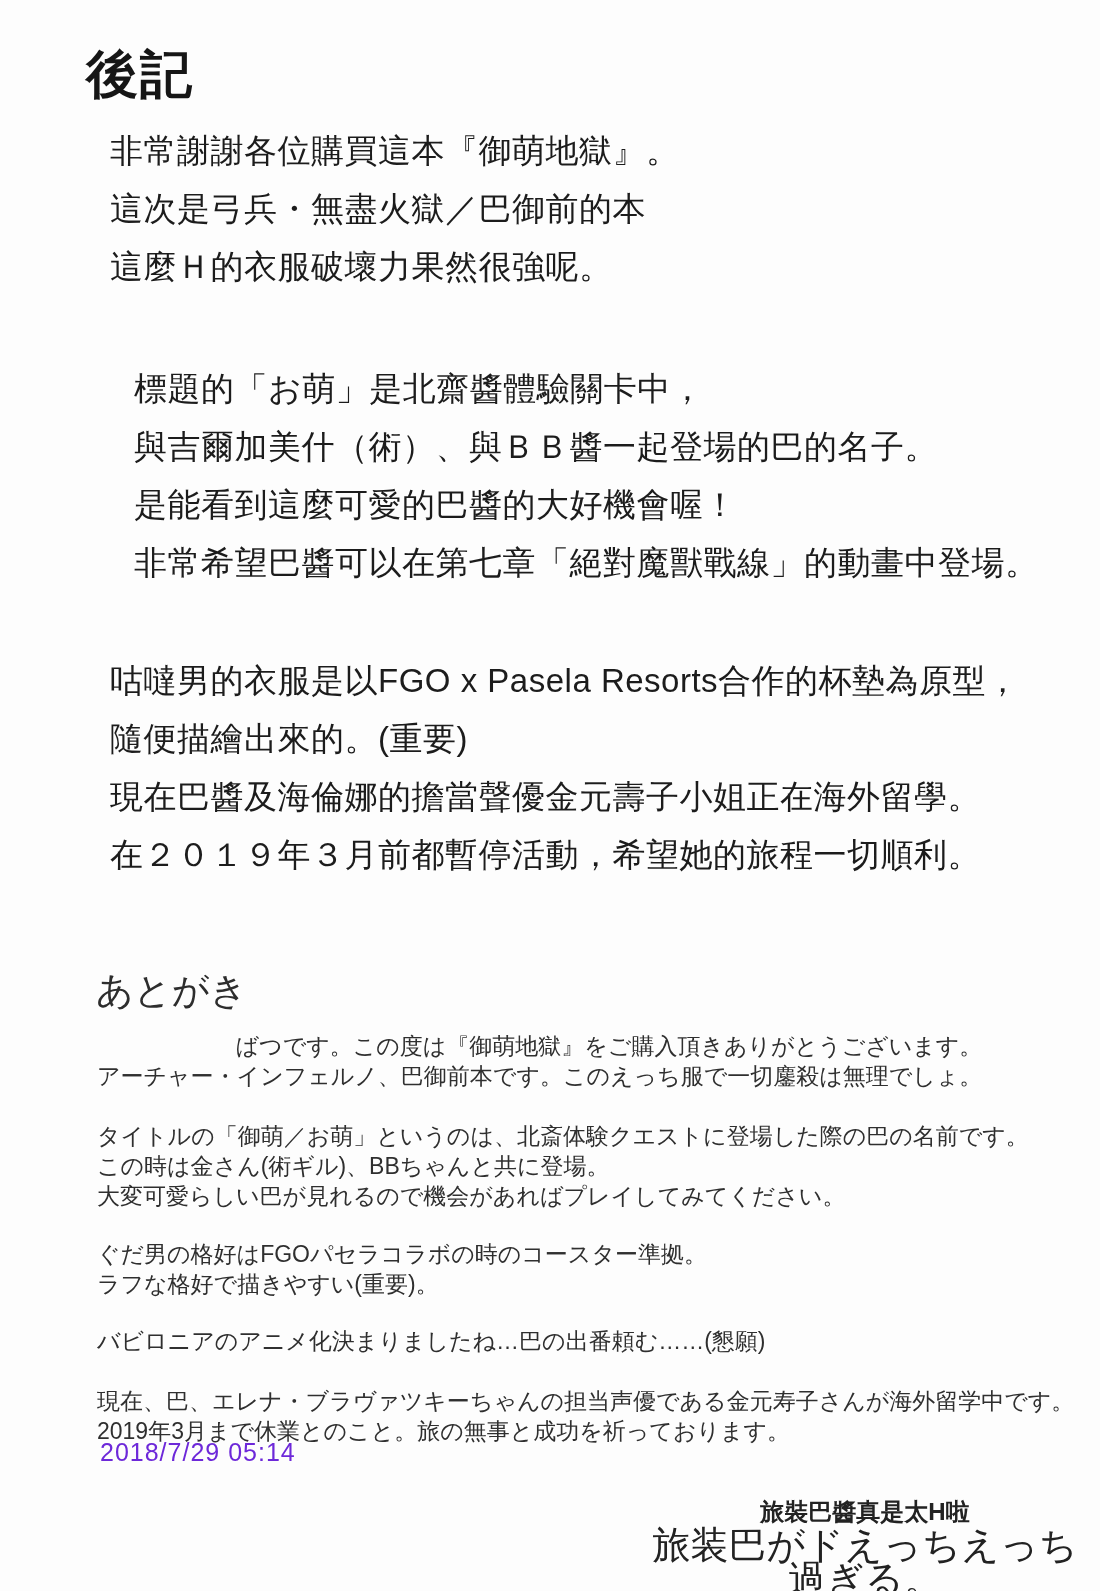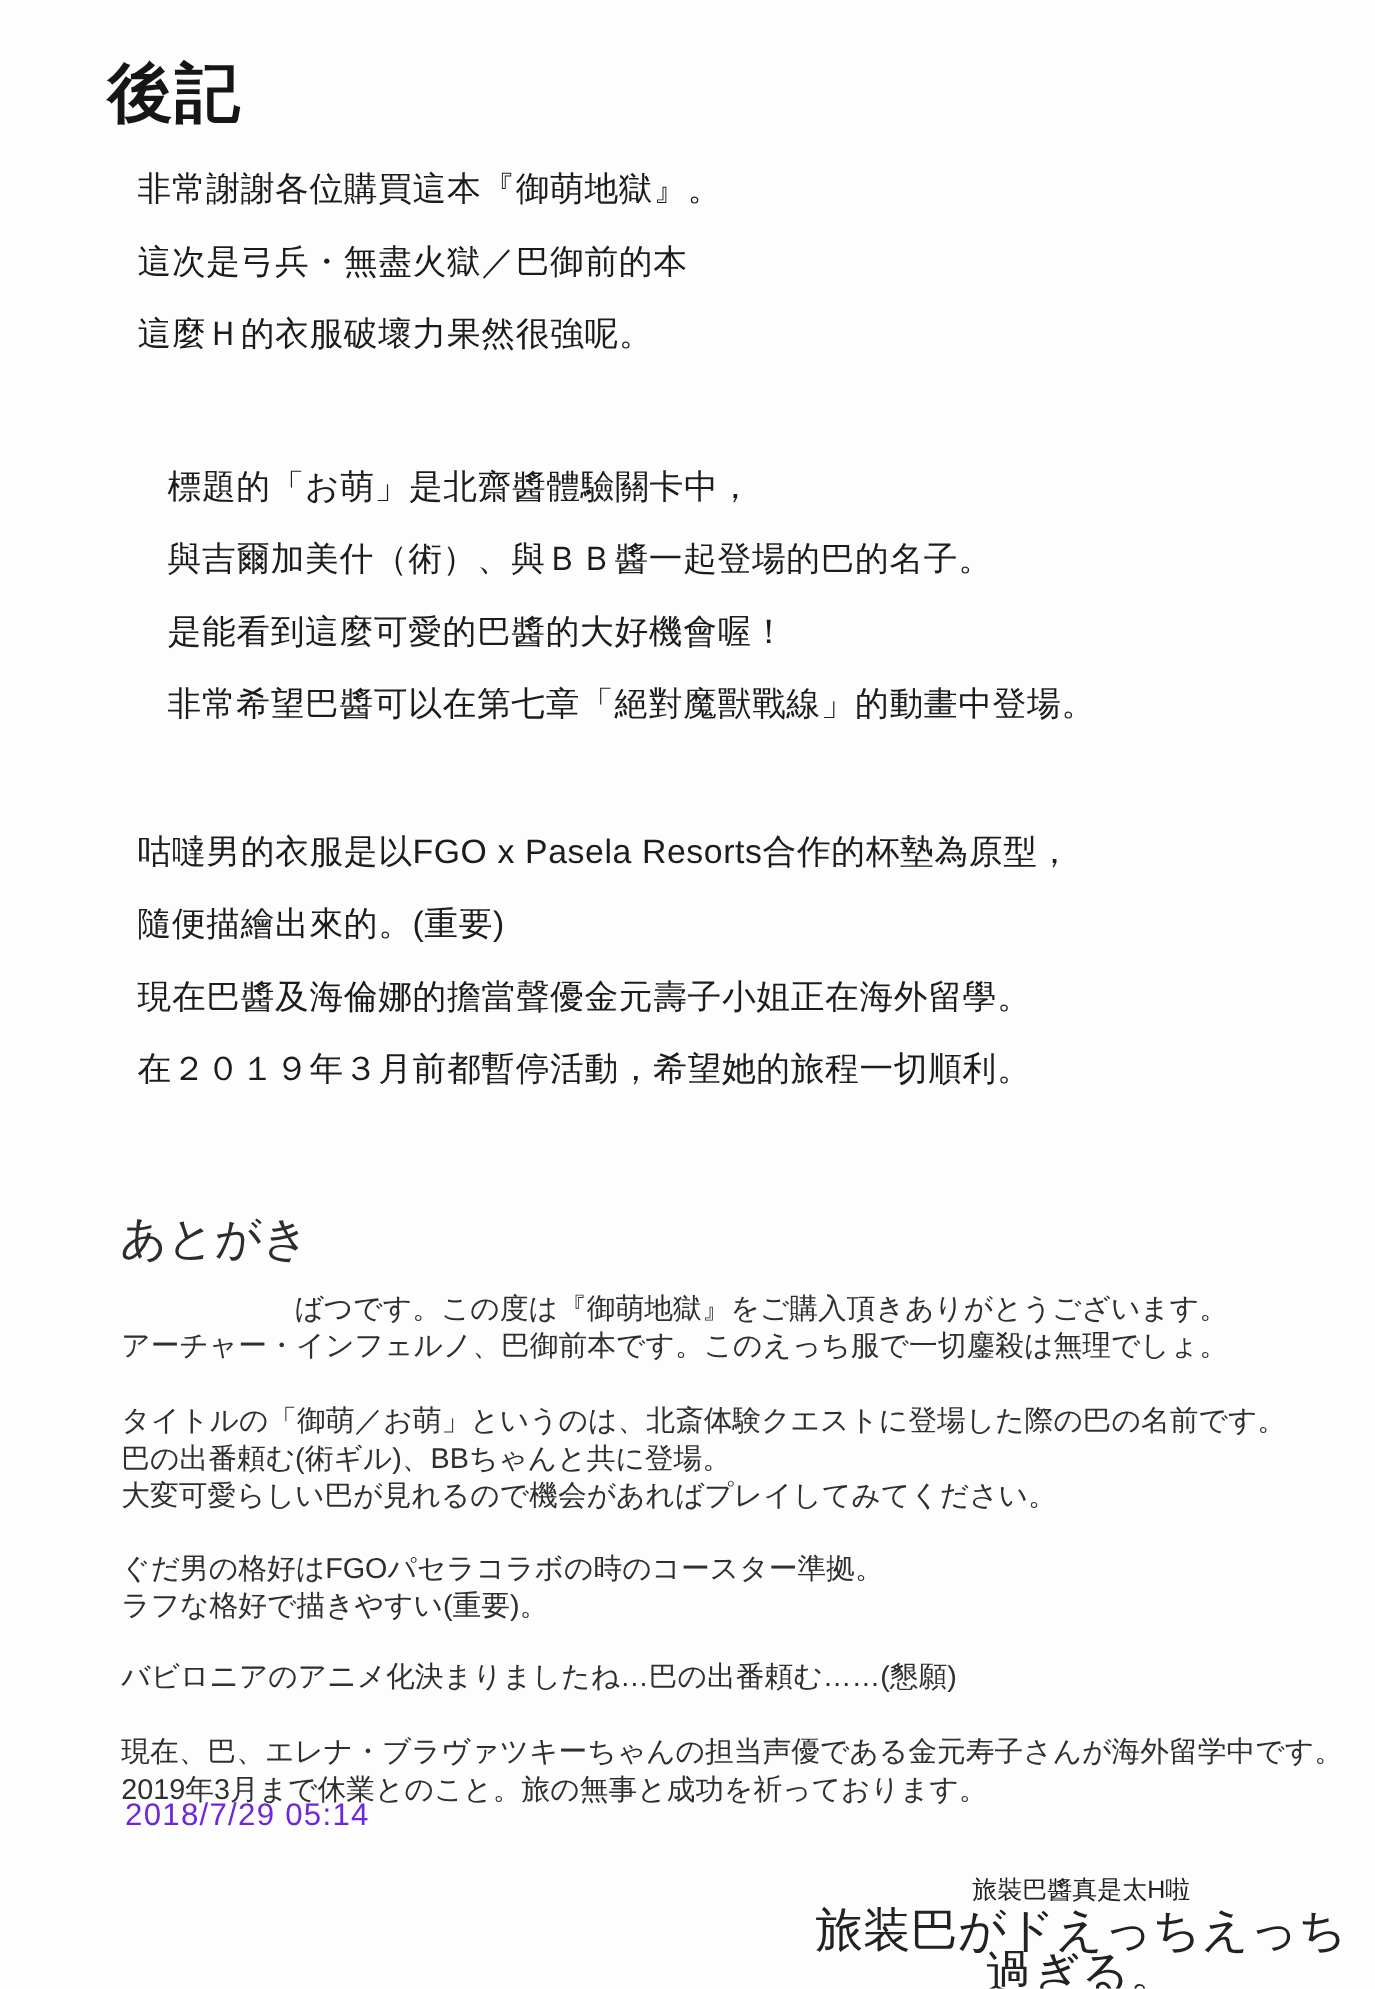--- a/index.html
+++ b/index.html
@@ -23,21 +23,21 @@
     top: 40px;
     margin: 0;
     font-size: 52px;
     font-weight: 600;
     letter-spacing: 2px;
     color: #161616;
   }
   .cn-block {
     position: absolute;
     left: 110px;
-    font-size: 27px;
+    font-size: 33px;
     font-weight: 500;
     line-height: 58px;
     color: #1c1c1c;
     letter-spacing: 0.5px;
     white-space: nowrap;
   }
   .cn-b1 { top: 122px; }
   .cn-b2 { top: 360px; margin-left: 24px; }
   .cn-b3 { top: 652px; }
   .jp-heading {
@@ -73,22 +73,22 @@
   }
   .closing-note {
     position: absolute;
     left: 640px;
     top: 1496px;
     width: 450px;
     text-align: center;
     color: #222222;
   }
   .closing-note .note-line-cn {
-    font-size: 20px;
-    font-weight: 400;
+    font-size: 24px;
+    font-weight: 700;
     line-height: 32px;
   }
   .closing-note .note-line-jp {
     font-size: 38px;
     font-weight: 400;
     line-height: 34px;
   }
 </style>
 </head>
 <body>
@@ -119,21 +119,21 @@
 
   <h2 class="jp-heading">あとがき</h2>
 
   <div class="jp-block jp-p1">
     <div>ばつです。この度は『御萌地獄』をご購入頂きありがとうございます。</div>
     <div>アーチャー・インフェルノ、巴御前本です。このえっち服で一切鏖殺は無理でしょ。</div>
   </div>
 
   <div class="jp-block jp-p2">
     <div>タイトルの「御萌／お萌」というのは、北斎体験クエストに登場した際の巴の名前です。</div>
-    <div>巴の出番頼む(術ギル)、BBちゃんと共に登場。</div>
+    <div>この時は金さん(術ギル)、BBちゃんと共に登場。</div>
     <div>大変可愛らしい巴が見れるので機会があればプレイしてみてください。</div>
   </div>
 
   <div class="jp-block jp-p3">
     <div>ぐだ男の格好はFGOパセラコラボの時のコースター準拠。</div>
     <div>ラフな格好で描きやすい(重要)。</div>
   </div>
 
   <div class="jp-block jp-p4">
     <div>バビロニアのアニメ化決まりましたね…巴の出番頼む……(懇願)</div>

